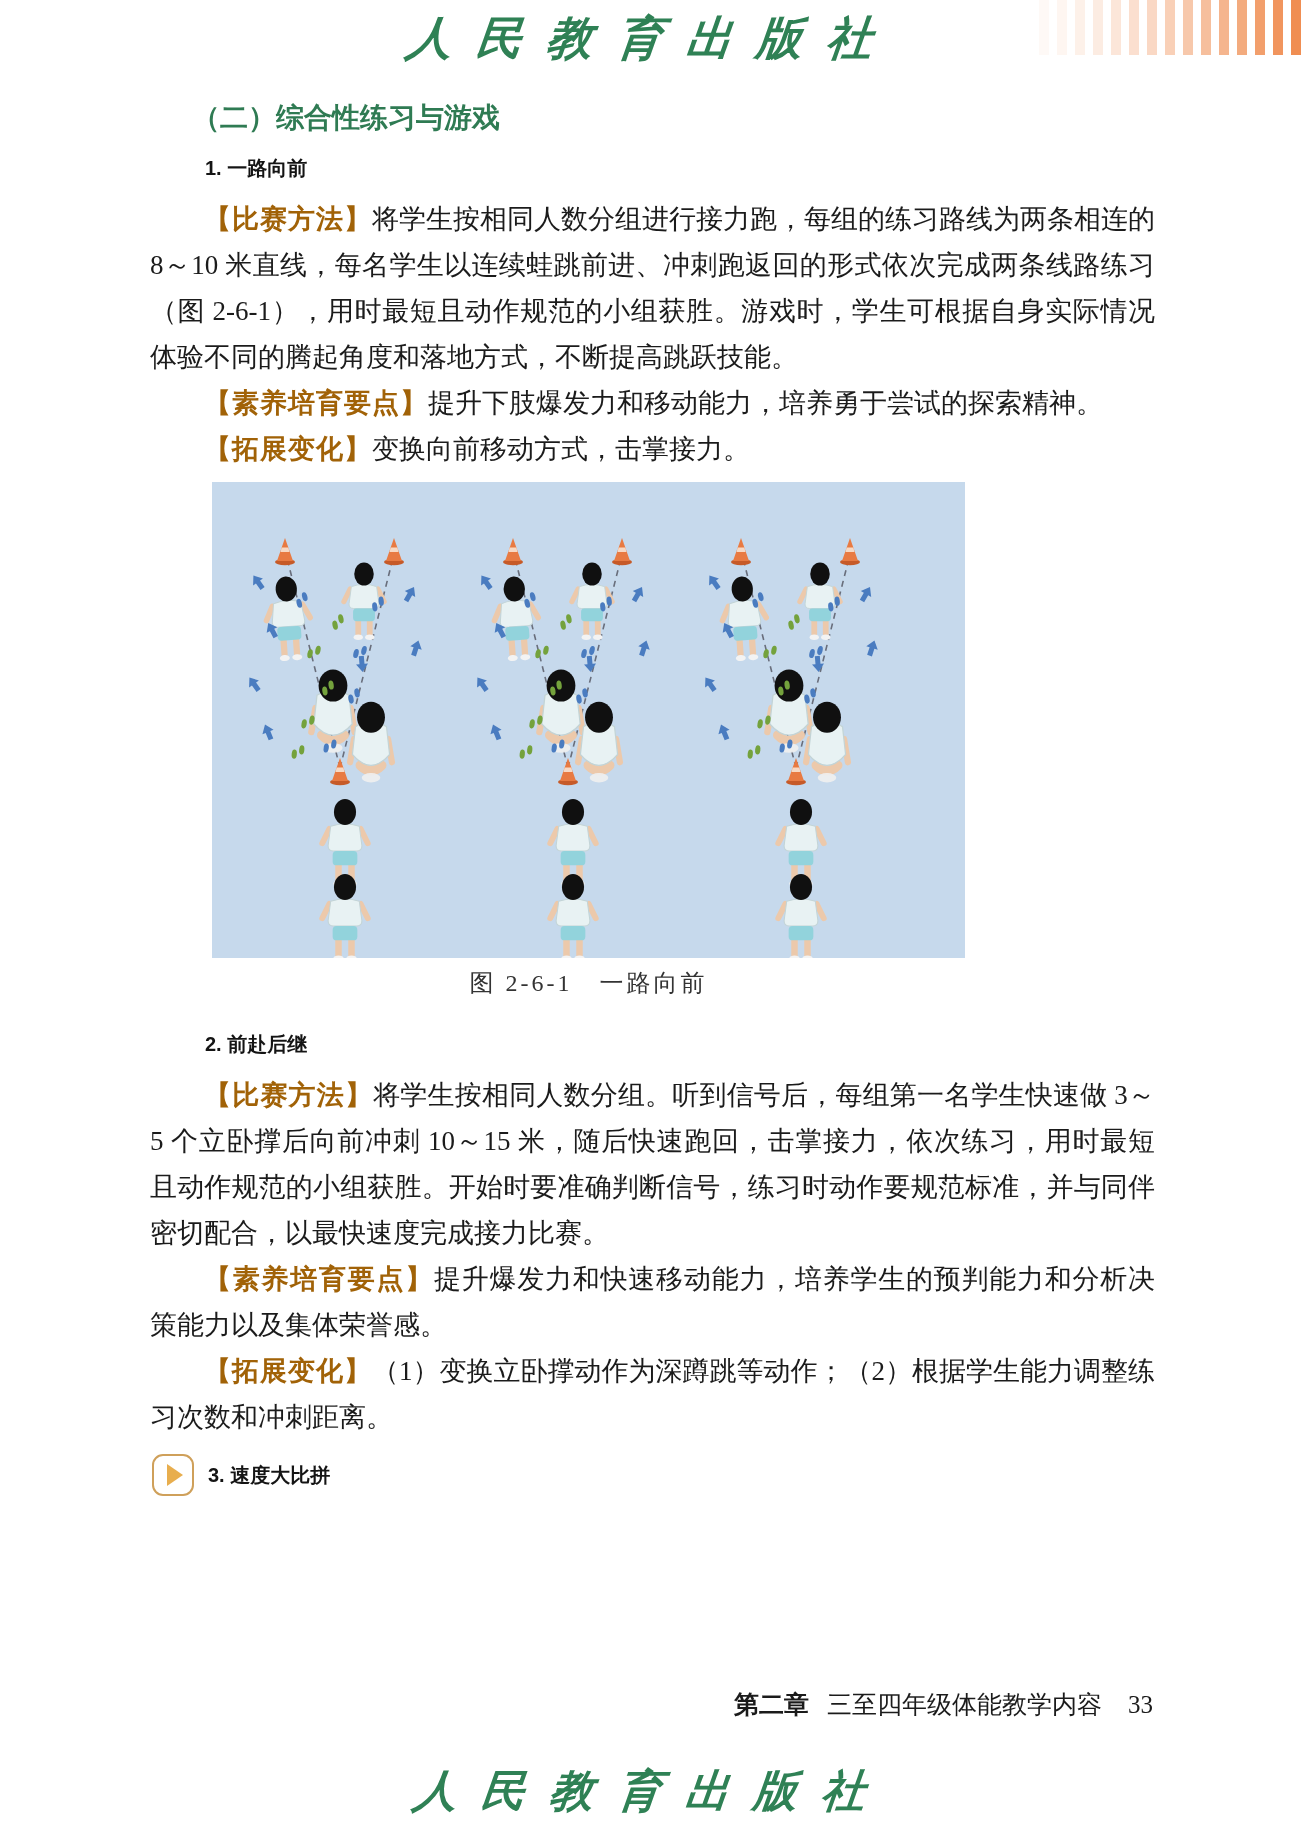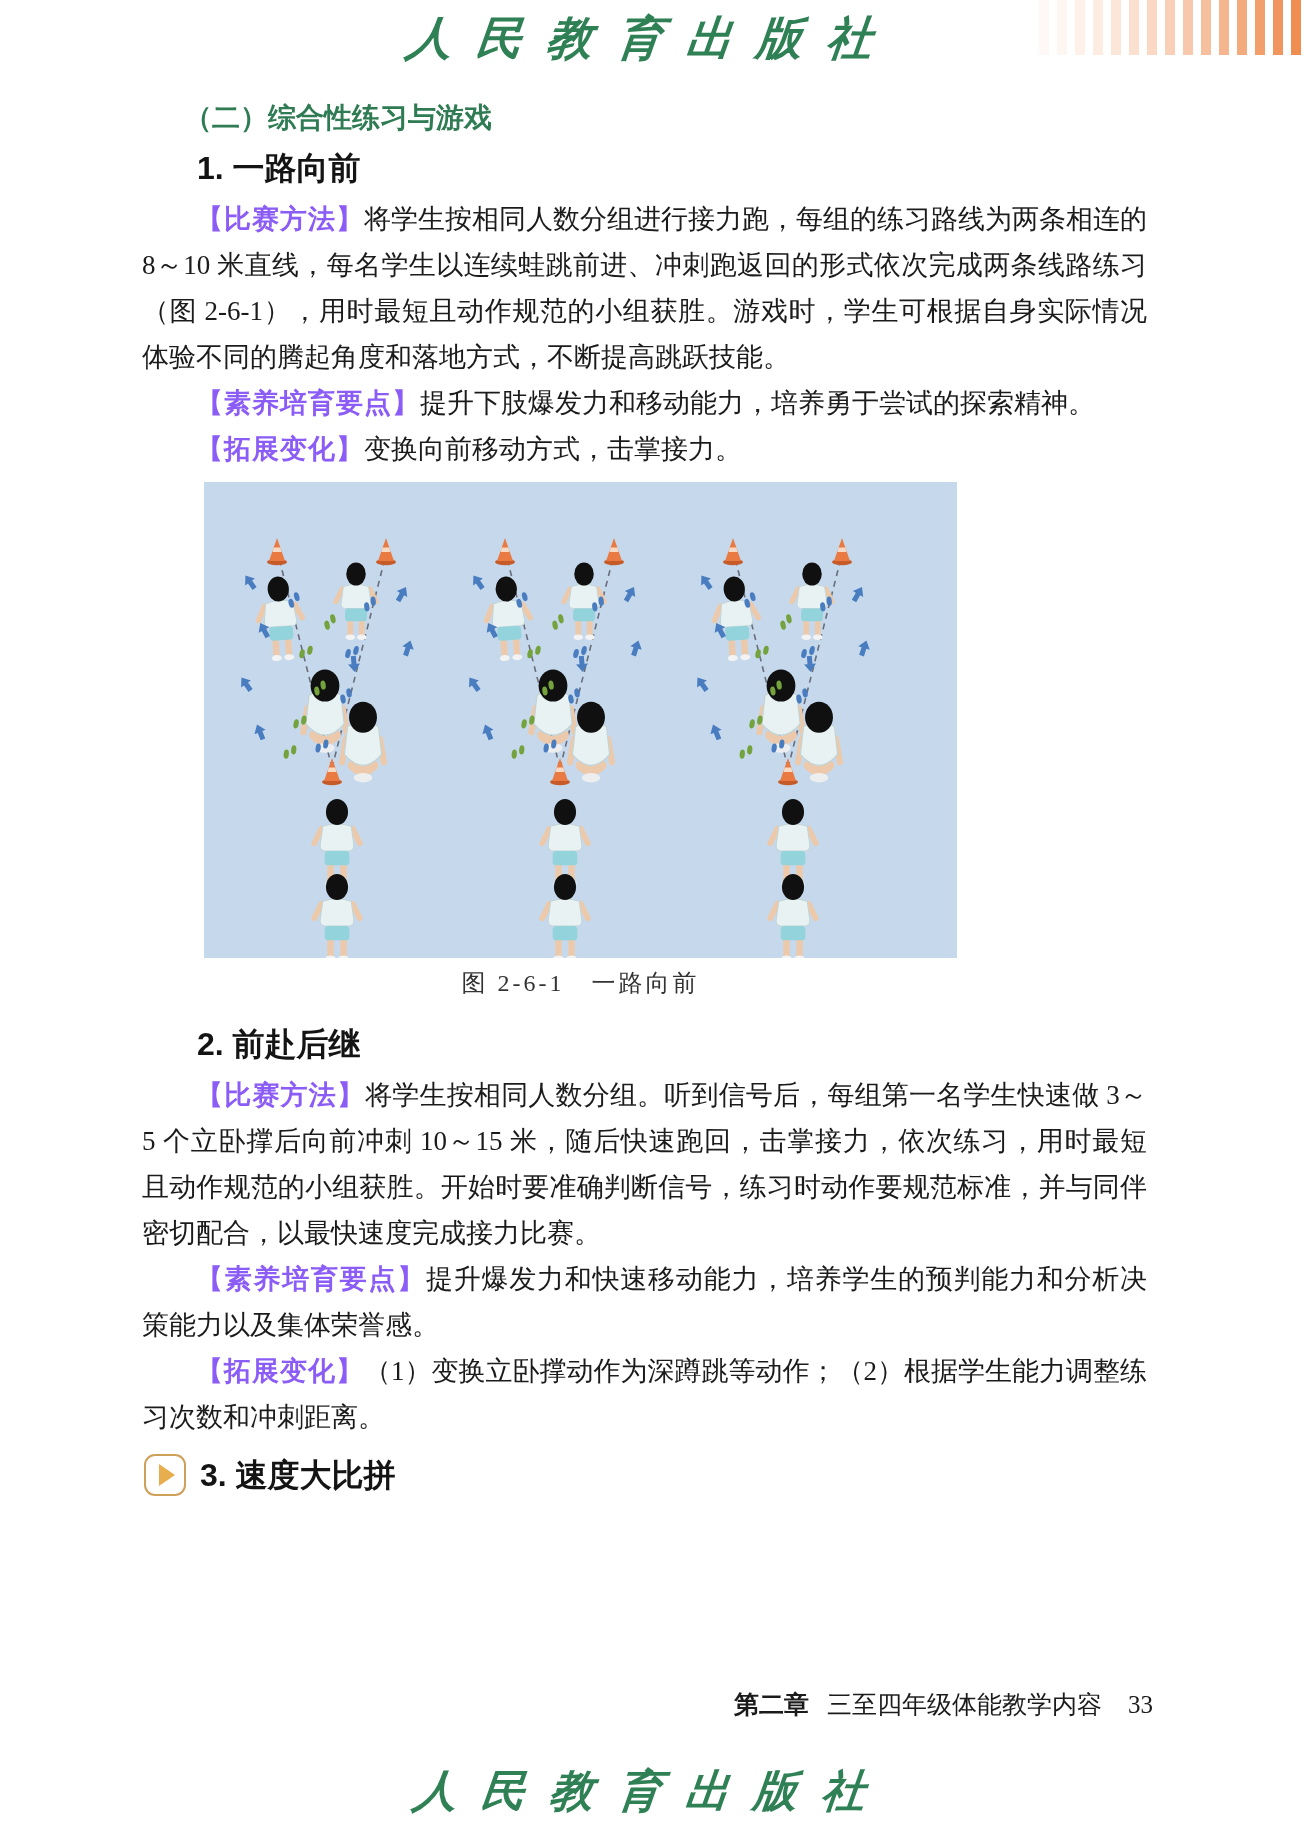--- a/index.html
+++ b/index.html
@@ -17,38 +17,38 @@
     transform:skewX(-6deg);
     user-select:none;
   }
   .logo-top { top:8px; font-size:46px; }
   .logo-bottom { top:1762px; font-size:44px; }
   
   .deco { position:absolute; top:0; right:0; height:55px; width:272px;
           display:flex; align-items:stretch; }
   .deco i { display:block; width:10px; margin-left:8px; background:#ef8a4c; }
   
-  .content { position:absolute; left:142px; top:100px; width:1005px; }
+  .content { position:absolute; left:150px; top:100px; width:1005px; }
   .h-green {
     font-family:"Liberation Sans", sans-serif; font-weight:bold;
     font-size:28px; line-height:36px; color:#2f7b53;
     margin:0 0 14px 42px;
   }
   .h-num {
     font-family:"Liberation Sans", sans-serif; font-weight:bold;
-    font-size:32px; line-height:36px; color:#141414;
+    font-size:20px; line-height:36px; color:#141414;
     margin:0 0 10px 55px;
   }
   .h-num.with-icon { display:flex; align-items:center; margin-left:0; margin-top:14px; }
   .para {
     font-size:27px; line-height:46px; text-align:justify;
     text-indent:54px; color:#1b1b1b;
   }
   .para .lbl {
-    color:#8b5cf6; font-weight:bold;
+    color:#a16207; font-weight:bold;
     font-family:"Liberation Sans", sans-serif;
     letter-spacing:1px;
   }
   
   .play-badge {
     width:42px; height:42px; margin:0 14px 0 2px; flex:0 0 auto;
     border:2px solid #cfa05a; border-radius:11px;
     display:flex; align-items:center; justify-content:center;
     background:#fff;
   }

